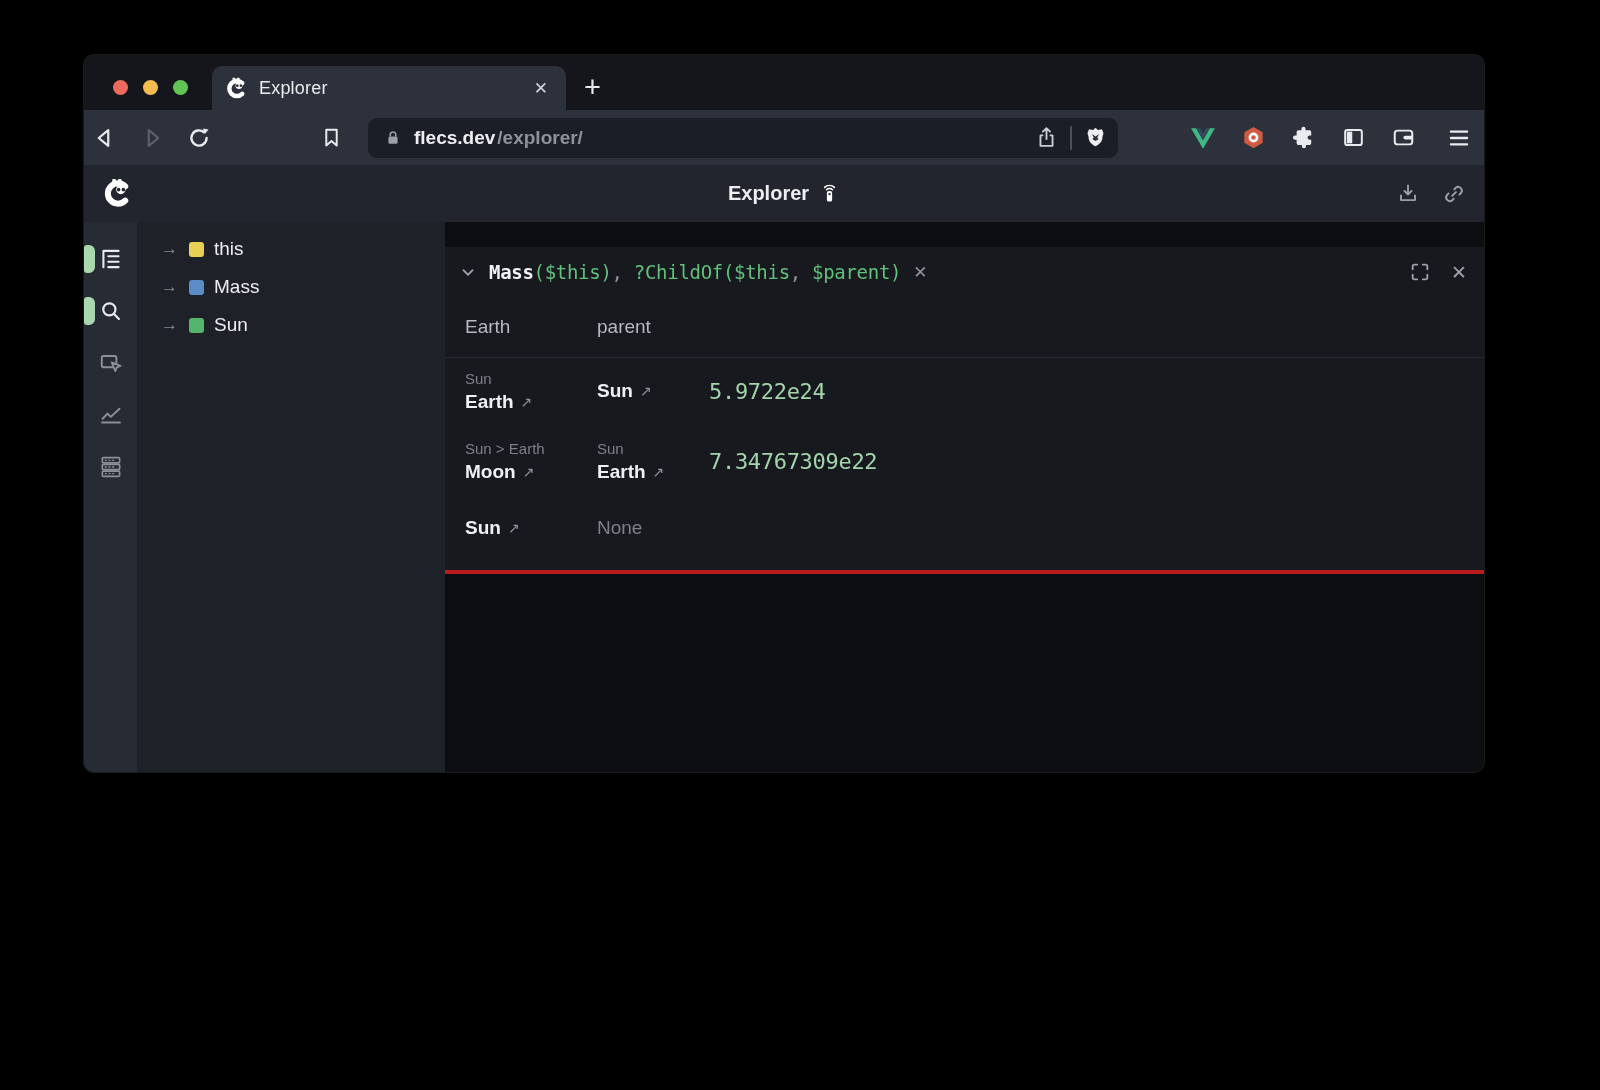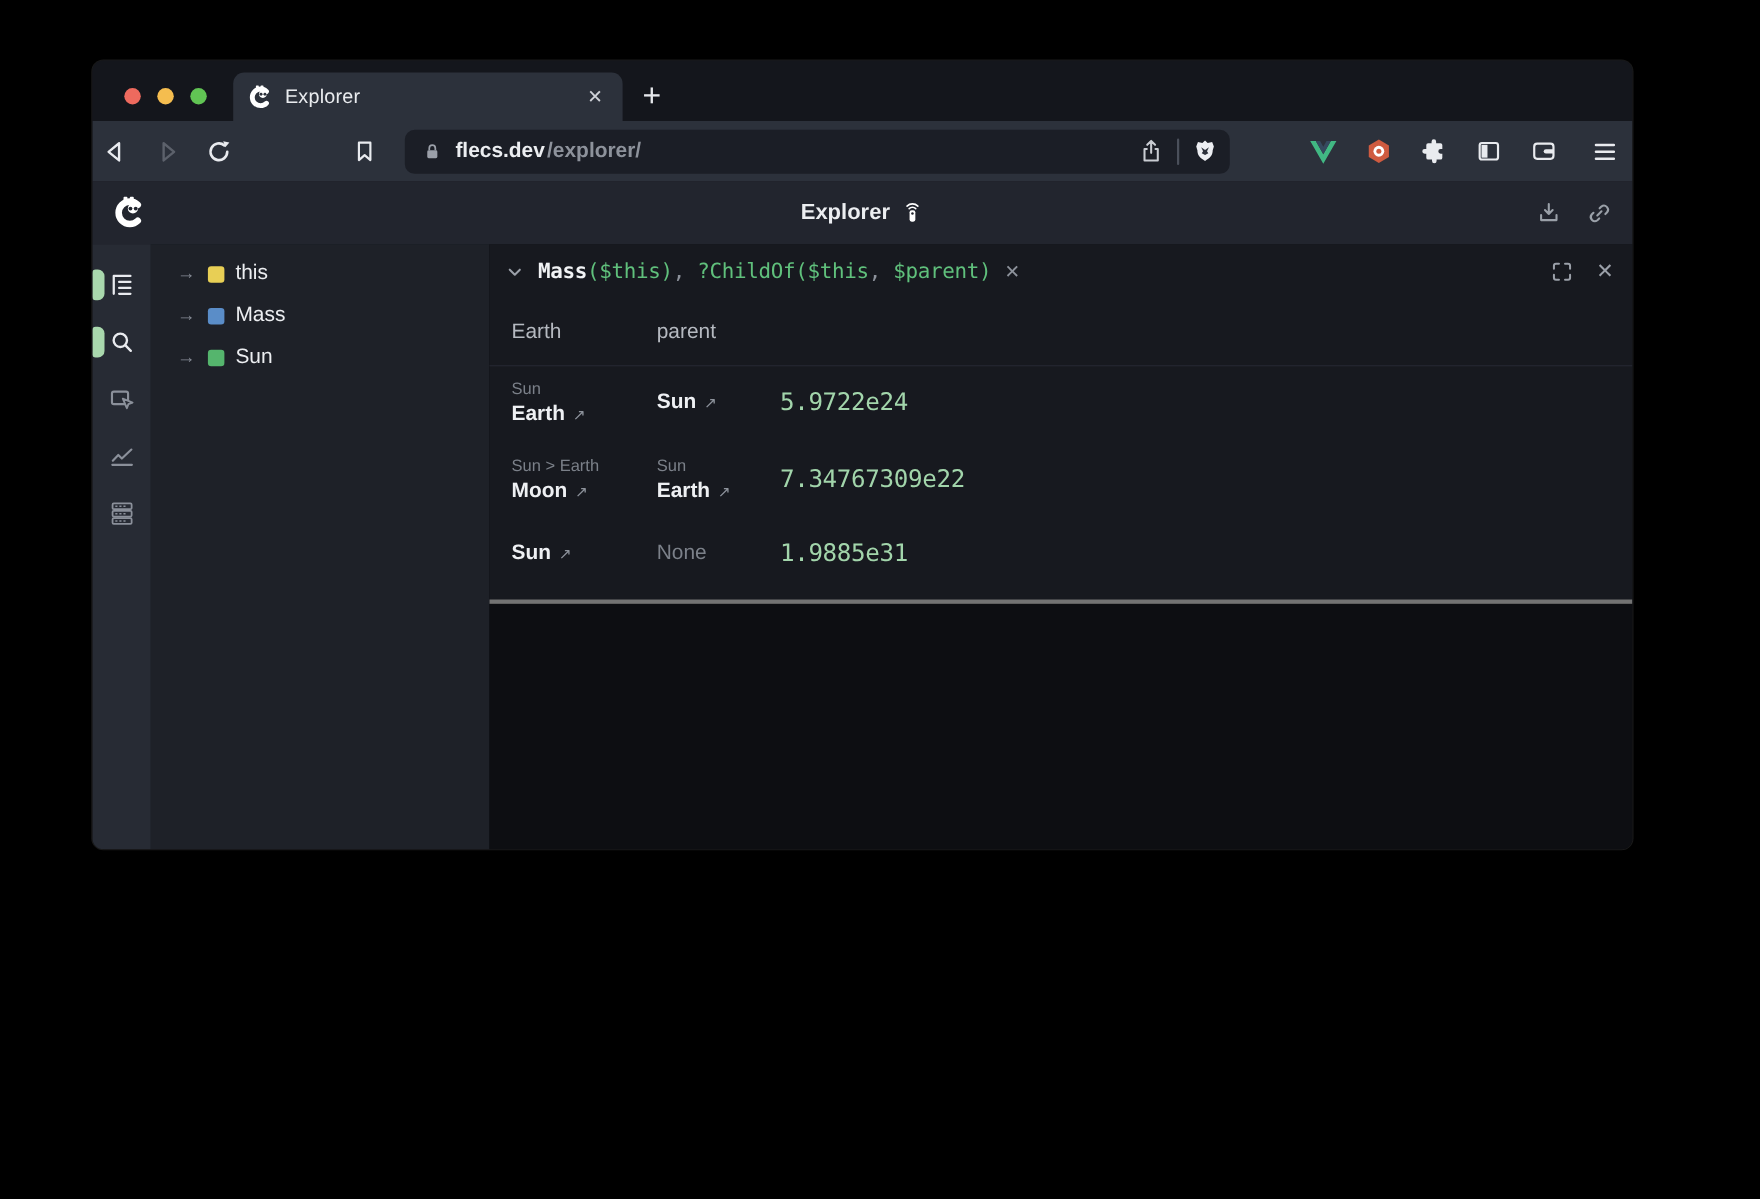--- a/index.html
+++ b/index.html
@@ -50,21 +50,21 @@
   .pill { position:absolute; left:0; width:11px; height:28px; border-radius:3px 6px 6px 3px; }
   .pill1 { top:23px; } .pill2 { top:75px; }
 
   .treepanel { width:308px; flex-shrink:0; background:#1e2128; padding-top:8px; }
   .tree-row { height:38px; display:flex; align-items:center; gap:10px; padding-left:24px; }
   .tree-arrow { color:#878c96; font-size:17px; width:18px; }
   .tree-square { width:15px; height:15px; border-radius:3px; flex-shrink:0; }
   .tree-label { color:#eceef1; font-size:19px; font-weight:500; }
 
   .main { flex:1; display:flex; flex-direction:column; background:#0d0e12; min-width:0; }
-  .querypanel { background:#17191f; border-bottom:4px solid #737373; }
+  .querypanel { background:#17191f; border-bottom:4px solid #b91c1c;margin-top:25px; }
   .qheader { height:50px; display:flex; align-items:center; padding:0 17px 0 12px; }
   .qchevron { margin-right:10px; display:flex; }
   .qtext { font-family:"DejaVu Sans Mono","Liberation Mono",monospace; font-size:19px; white-space:pre; letter-spacing:-0.3px; }
   .q-white { color:#f1f3f5; font-weight:700; }
   .q-green { color:#60c07c; }
   .q-gray  { color:#8d929b; }
   .q-remove { margin-left:12px; color:#8d929b; font-size:17px; }
   .q-spacer { flex:1; }
   .q-expand { margin-right:20px; display:flex; }
   .q-close { color:#9ba0a9; font-size:19px; }
@@ -355,21 +355,20 @@
           <div class="trow r3">
             <div class="ecell">
               <div class="namerow">
                 <span class="ename">Sun</span>
                 <span class="linkarrow">↗</span>
               </div>
             </div>
             <div class="ecell">
               <span class="none-val">None</span>
             </div>
-            <div class="mass">1.9885e31</div>
           </div>
 
         </div>
       </div>
       <div class="canvas"></div>
     </div>
 
   </div>
 </div>
 

